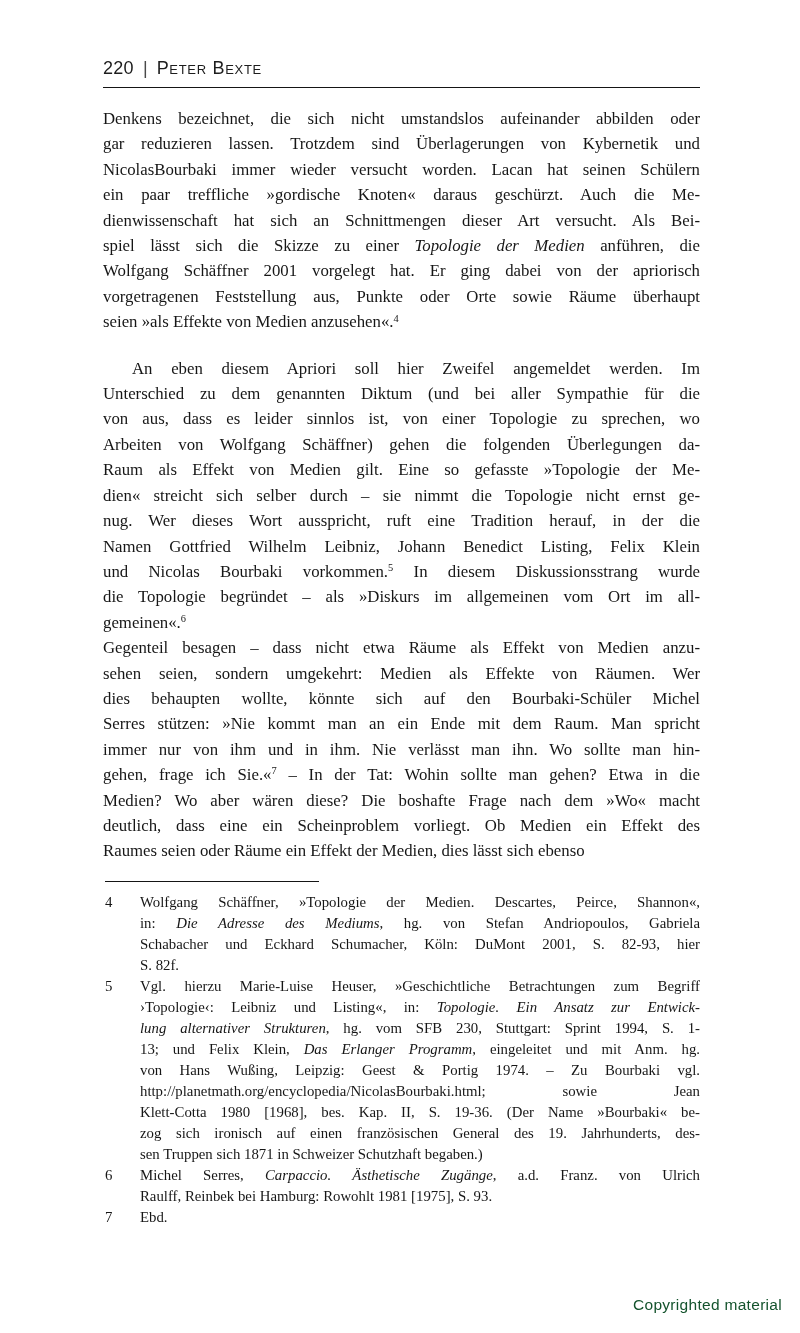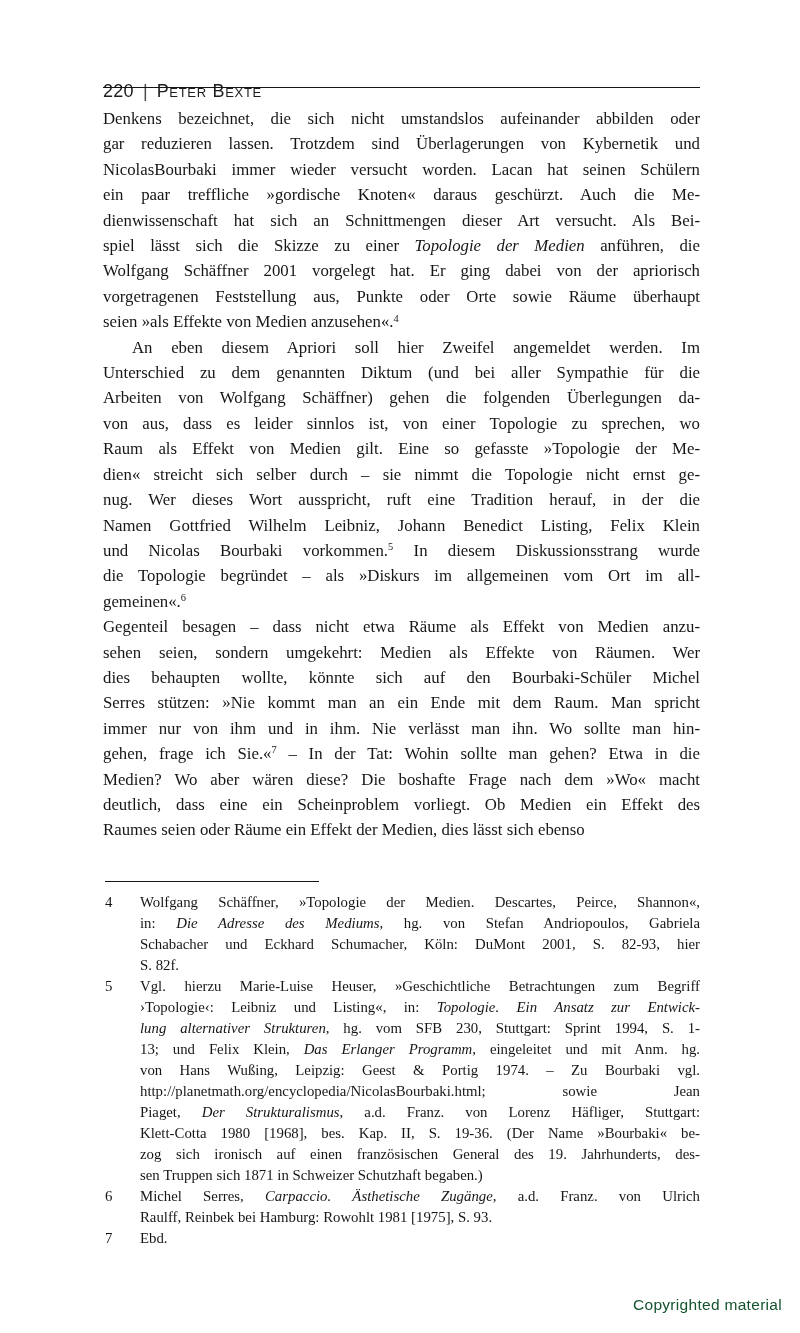--- a/index.html
+++ b/index.html
@@ -15,21 +15,20 @@
   .page-header {
     position: absolute;
     left: 103px;
     top: 58px;
     width: 597px;
     font-family: "Liberation Sans", sans-serif;
     font-size: 18px;
     color: #1d1d1d;
     display: flex;
     align-items: baseline;
-    margin-top: 23px;
   }
   .page-header .pageno { letter-spacing: 0.3px; }
   .page-header .divider {
     margin: 0 9px;
     color: #4a4a4a;
     font-weight: 300;
   }
   .page-header .author {
     font-variant: small-caps;
     letter-spacing: 0.7px;
@@ -48,21 +47,21 @@
     width: 597px;
     font-size: 16.8px;
     line-height: 25.4px;
   }
   .line {
     text-align: justify;
     text-align-last: justify;
     hyphens: none;
   }
   .line.para-end { text-align-last: left; }
-  .line.indent { text-indent: 29px; }
+  .line.indent { text-indent: 29px; margin-top: 21px; }
   sup {
     font-size: 0.62em;
     line-height: 0;
     vertical-align: baseline;
     position: relative;
     top: -0.55em;
   }
   .fn-rule {
     position: absolute;
     left: 105px;
@@ -108,22 +107,22 @@
       <div class="line">gar reduzieren lassen. Trotzdem sind Überlagerungen von Kybernetik und</div>
       <div class="line">NicolasBourbaki immer wieder versucht worden. Lacan hat seinen Schülern</div>
       <div class="line">ein paar treffliche »gordische Knoten« daraus geschürzt. Auch die Me-</div>
       <div class="line">dienwissenschaft hat sich an Schnittmengen dieser Art versucht. Als Bei-</div>
       <div class="line">spiel lässt sich die Skizze zu einer <i>Topologie der Medien</i> anführen, die</div>
       <div class="line">Wolfgang Schäffner 2001 vorgelegt hat. Er ging dabei von der apriorisch</div>
       <div class="line">vorgetragenen Feststellung aus, Punkte oder Orte sowie Räume überhaupt</div>
       <div class="line para-end">seien »als Effekte von Medien anzusehen«.<sup>4</sup></div>
       <div class="line indent">An eben diesem Apriori soll hier Zweifel angemeldet werden. Im</div>
       <div class="line">Unterschied zu dem genannten Diktum (und bei aller Sympathie für die</div>
+      <div class="line">von aus, dass es leider sinnlos ist, von einer Topologie zu sprechen, wo</div>
       <div class="line">Arbeiten von Wolfgang Schäffner) gehen die folgenden Überlegungen da-</div>
-      <div class="line">von aus, dass es leider sinnlos ist, von einer Topologie zu sprechen, wo</div>
       <div class="line">Raum als Effekt von Medien gilt. Eine so gefasste »Topologie der Me-</div>
       <div class="line">dien« streicht sich selber durch – sie nimmt die Topologie nicht ernst ge-</div>
       <div class="line">nug. Wer dieses Wort ausspricht, ruft eine Tradition herauf, in der die</div>
       <div class="line">Namen Gottfried Wilhelm Leibniz, Johann Benedict Listing, Felix Klein</div>
       <div class="line">und Nicolas Bourbaki vorkommen.<sup>5</sup> In diesem Diskussionsstrang wurde</div>
       <div class="line">die Topologie begründet – als »Diskurs im allgemeinen vom Ort im all-</div>
       <div class="line para-end">gemeinen«.<sup>6</sup></div>
       <div class="line">Gegenteil besagen – dass nicht etwa Räume als Effekt von Medien anzu-</div>
       <div class="line">sehen seien, sondern umgekehrt: Medien als Effekte von Räumen. Wer</div>
       <div class="line">dies behaupten wollte, könnte sich auf den Bourbaki-Schüler Michel</div>
@@ -146,21 +145,20 @@
         <div class="line para-end">S. 82f.</div>
       </div>
       <div class="footnote">
         <span class="fn-num">5</span>
         <div class="line">Vgl. hierzu Marie-Luise Heuser, »Geschichtliche Betrachtungen zum Begriff</div>
         <div class="line">›Topologie‹: Leibniz und Listing«, in: <i>Topologie. Ein Ansatz zur Entwick-</i></div>
         <div class="line"><i>lung alternativer Strukturen</i>, hg. vom SFB 230, Stuttgart: Sprint 1994, S. 1-</div>
         <div class="line">13; und Felix Klein, <i>Das Erlanger Programm</i>, eingeleitet und mit Anm. hg.</div>
         <div class="line">von Hans Wußing, Leipzig: Geest &amp; Portig 1974. – Zu Bourbaki vgl.</div>
         <div class="line">http://planetmath.org/encyclopedia/NicolasBourbaki.html; sowie Jean</div>
-        <div class="line">Piaget, <i>Der Strukturalismus</i>, a.d. Franz. von Lorenz Häfliger, Stuttgart:</div>
         <div class="line">Klett-Cotta 1980 [1968], bes. Kap. II, S. 19-36. (Der Name »Bourbaki« be-</div>
         <div class="line">zog sich ironisch auf einen französischen General des 19. Jahrhunderts, des-</div>
         <div class="line para-end">sen Truppen sich 1871 in Schweizer Schutzhaft begaben.)</div>
       </div>
       <div class="footnote">
         <span class="fn-num">6</span>
         <div class="line">Michel Serres, <i>Carpaccio. Ästhetische Zugänge</i>, a.d. Franz. von Ulrich</div>
         <div class="line para-end">Raulff, Reinbek bei Hamburg: Rowohlt 1981 [1975], S. 93.</div>
       </div>
       <div class="footnote">

